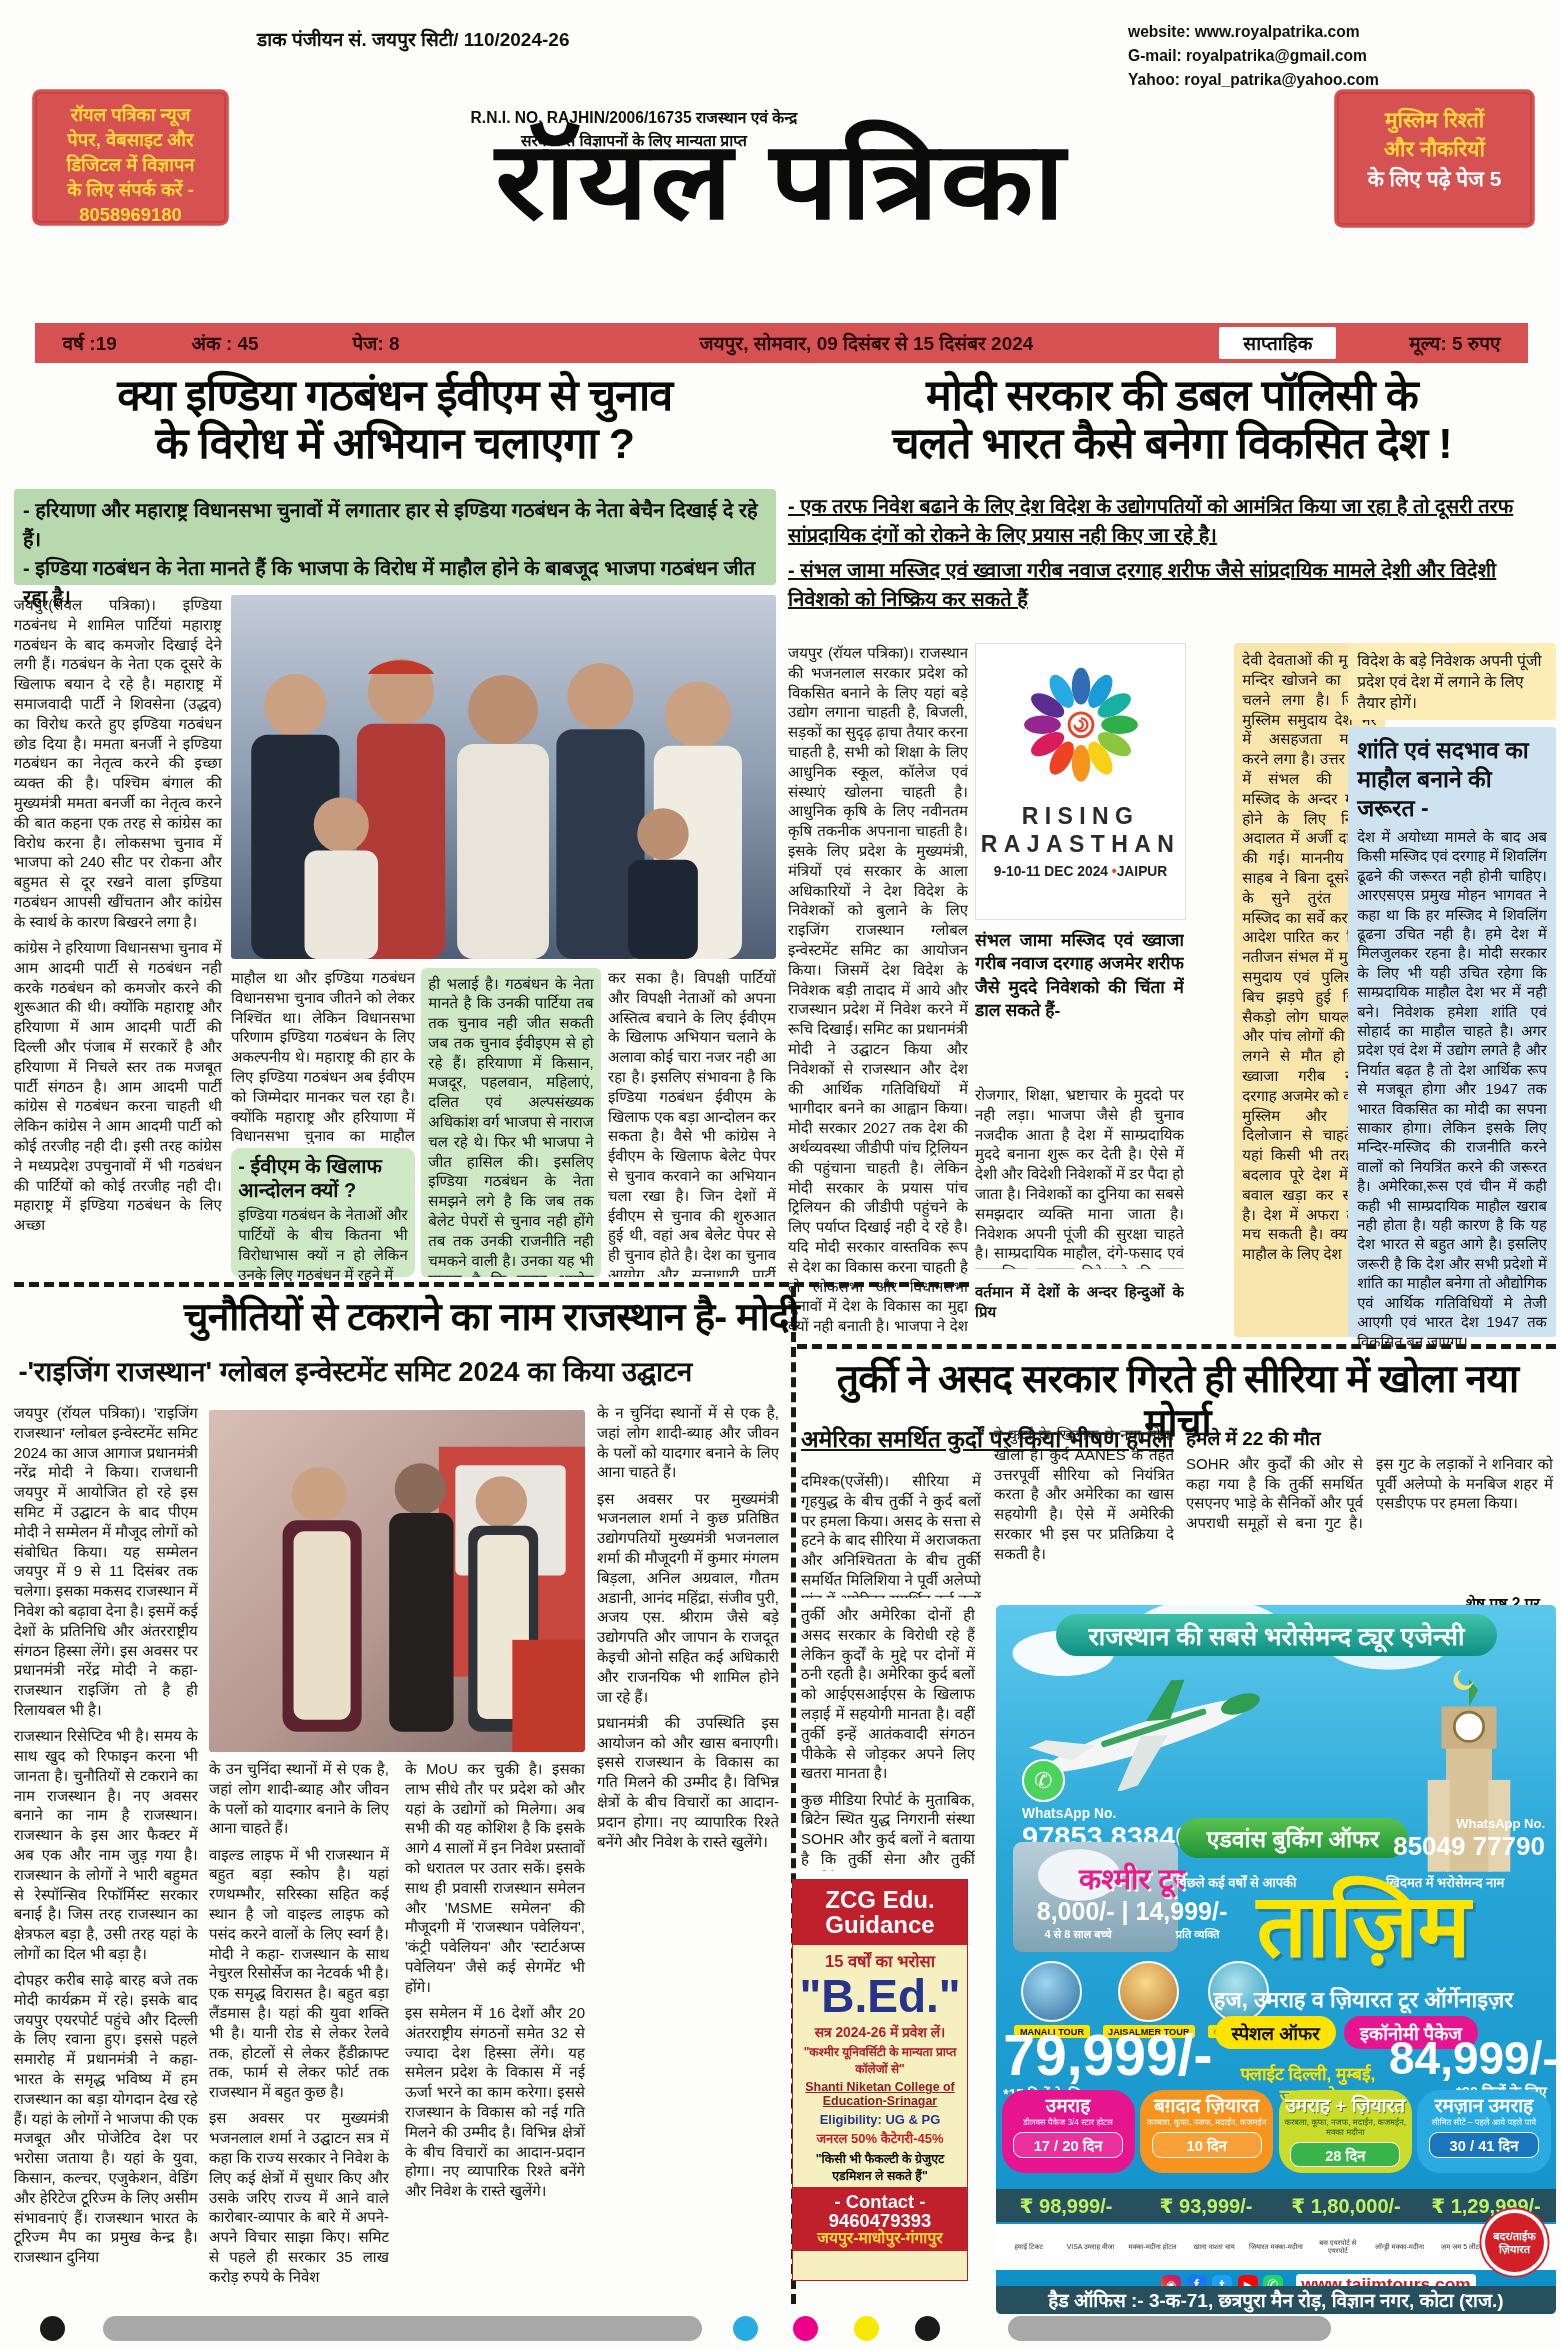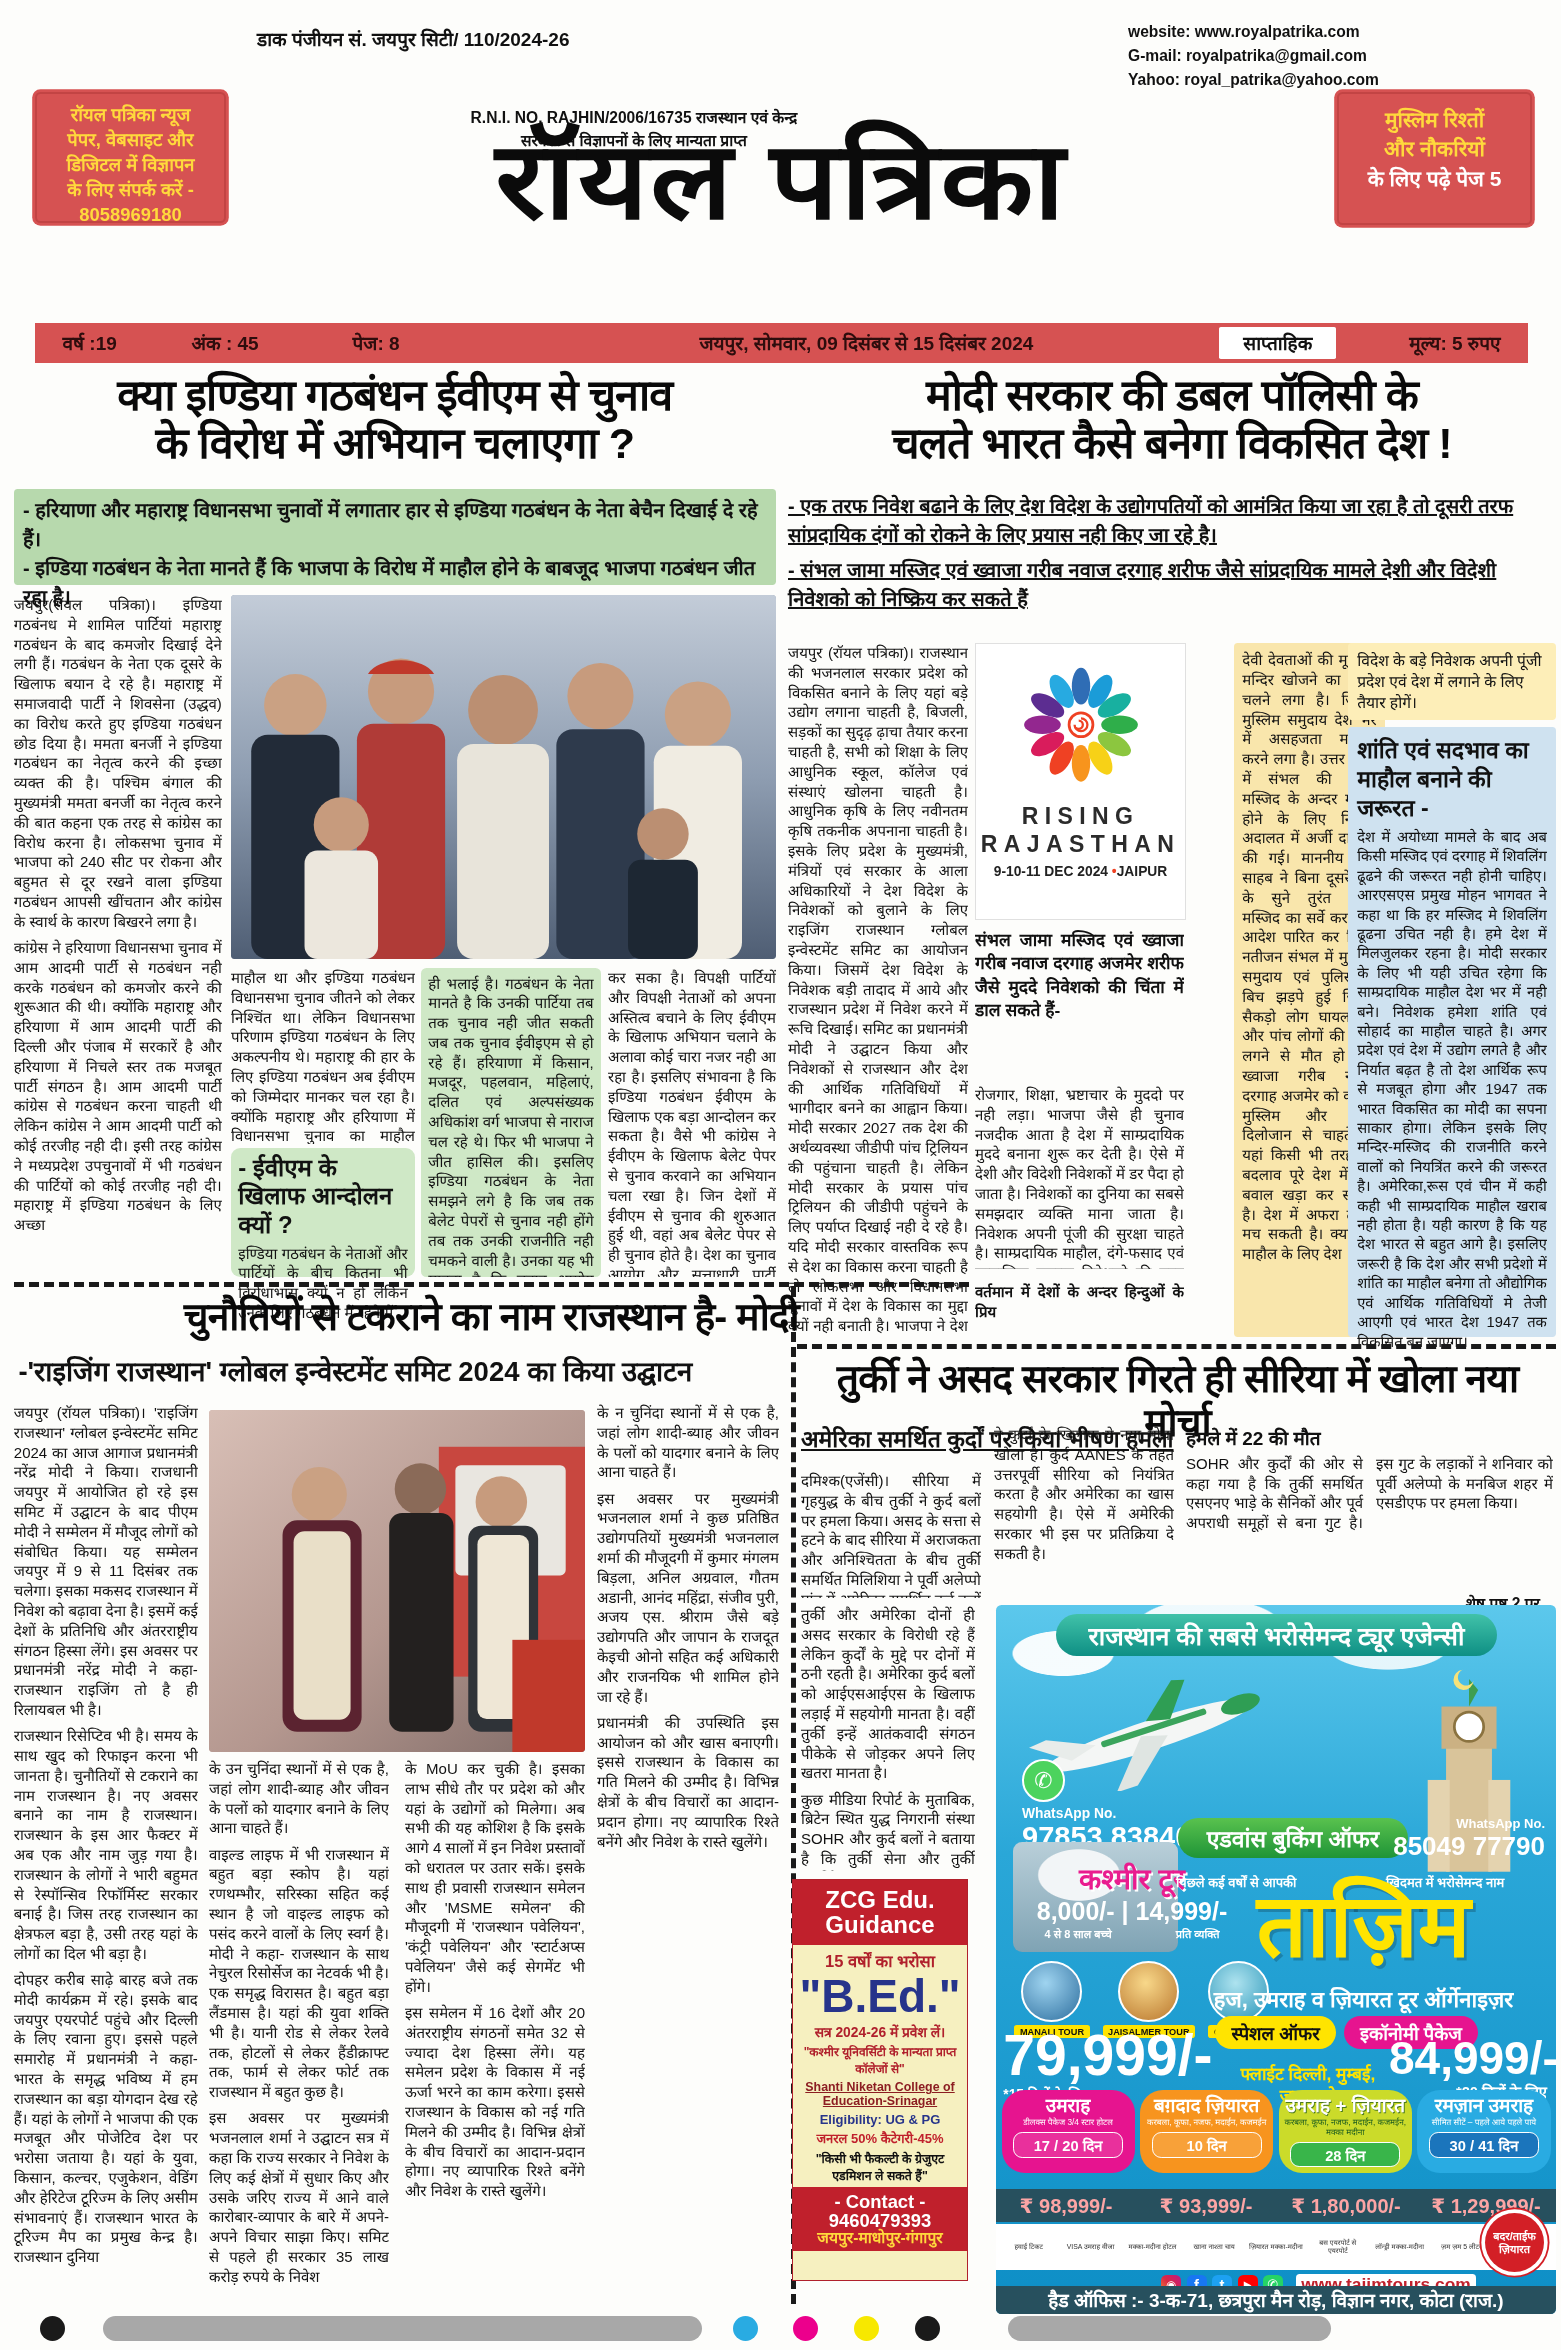--- a/index.html
+++ b/index.html
@@ -27,21 +27,21 @@
   .photo{border-radius:3.7px;overflow:hidden;}
   
   .ad{background:linear-gradient(180deg,#5cc8ec 0%,#2aa7d8 35%,#0d8ec6 100%);border-radius:5.5px;overflow:hidden;}
   .pill{border-radius:37px;display:flex;align-items:center;justify-content:center;font-weight:bold;}
   .teal{background:linear-gradient(180deg,#41c2a9,#0e8f84);color:#fff;}
   .greenpill{background:linear-gradient(180deg,#59c24e,#1f9437);color:#fff;}
   .pkg{border-radius:23px;color:#fff;text-align:center;padding:5.5px 3.7px;box-sizing:border-box;}
   .pkg .t{font-weight:900;font-size:19px;line-height:1.05;}
   .pkg .s{font-size:8.3px;line-height:1.15;margin-top:2.8px;}
   .pkg .d{margin:4.6px auto 0;border:1.8px solid #fff;border-radius:9.2px;font-weight:bold;font-size:14.7px;width:86%;padding:1.8px 0;background:rgba(255,255,255,.12);}
-  .pricestrip{background:#27505e;color:#fca5a5;display:flex;font-weight:900;font-size:20px;align-items:center;}
+  .pricestrip{background:#27505e;color:#bef264;display:flex;font-weight:900;font-size:20px;align-items:center;}
   .pricestrip div{flex:1;text-align:center;}
   .svcrow{background:#fff;display:flex;align-items:center;gap:3.7px;padding:1.8px 3.7px;box-sizing:border-box;}
   .svc{flex:1;text-align:center;font-size:6.9px;line-height:1.1;color:#333;}
   .badge{background:#d31f26;color:#fff;border-radius:50%;display:flex;align-items:center;justify-content:center;
          text-align:center;font-weight:bold;font-size:11px;line-height:1.15;box-shadow:0 0 0 3.7px #fff,0 0 0 5.5px #d31f26;}
   .office{background:#27505e;color:#fff;font-weight:900;display:flex;align-items:center;justify-content:center;}
   .zcg{background:#f6f0c0;border:1.8px solid #b0202c;}
   .zcg-h{background:#c0202c;color:#fff;font-weight:900;text-align:center;line-height:1.05;}
   .mark{border-radius:13px;background:#a8a8a8;}
   .dot{border-radius:50%;width:25px;height:25px;}
@@ -132,21 +132,21 @@
           <rect x="432" y="288" width="76" height="108" rx="14" fill="#1d2733"></rect>
       </g>
     </svg>
   </div>
 
   <div class="abs col" style="left:231px;top:968px;width:184px;height:176px;">
       <p>माहौल था और इण्डिया गठबंधन विधानसभा चुनाव जीतने को लेकर निश्चिंत था। लेकिन विधानसभा परिणाम इण्डिया गठबंधन के लिए अकल्पनीय थे। महाराष्ट्र की हार के लिए इण्डिया गठबंधन अब ईवीएम को जिम्मेदार मानकर चल रहा है। क्योंकि महाराष्ट्र और हरियाणा में विधानसभा चुनाव का माहौल भाजपा के खिलाफ था, फिर भी दोनो राज्यों में भाजपा ने अप्रत्याशित जीत हासिल की थी।</p>
     </div>
 
   <div class="abs greenbox" style="left:231px;top:1148px;width:184px;height:129px;padding:5.5px 7.3px;box-sizing:border-box;">
-    <div class="bold" style="font-size:24px;line-height:1.2;margin-bottom:3.7px;">- ईवीएम के खिलाफ आन्दोलन क्यों ?</div>
+    <div class="bold" style="font-size:20px;line-height:1.2;margin-bottom:3.7px;">- ईवीएम के खिलाफ आन्दोलन क्यों ?</div>
     <div class="col" style="position:static;">
         <p>इण्डिया गठबंधन के नेताओं और पार्टियों के बीच कितना भी विरोधाभास क्यों न हो लेकिन उनके लिए गठबंधन में रहने में</p>
       </div>
   </div>
 
   <div class="abs col greenbox" style="left:421px;top:968px;width:180px;height:309px;padding:5.5px 7.3px;box-sizing:border-box;border-radius:5.5px;">
       <p>ही भलाई है। गठबंधन के नेता मानते है कि उनकी पार्टिया तब तक चुनाव नही जीत सकती जब तक चुनाव ईवीइएम से हो रहे हैं। हरियाणा में किसान, मजदूर, पहलवान, महिलाएं, दलित एवं अल्पसंख्यक अधिकांश वर्ग भाजपा से नाराज चल रहे थे। फिर भी भाजपा ने जीत हासिल की। इसलिए इण्डिया गठबंधन के नेता समझने लगे है कि जब तक बेलेट पेपरों से चुनाव नही होंगे तब तक उनकी राजनीति नही चमकने वाली है। उनका यह भी मानना है कि चुनाव आयोग सत्तापक्ष के लिए एक तरफा काम कर रहा है। सैकड़ों शिकायतों के बाद भी चुनाव आयोग निष्पक्ष चुनाव नही करवा</p>
     </div>
   <div class="abs col" style="left:608px;top:968px;width:168px;height:309px;">
       <p>कर सका है। विपक्षी पार्टियों और विपक्षी नेताओं को अपना अस्तित्व बचाने के लिए ईवीएम के खिलाफ अभियान चलाने के अलावा कोई चारा नजर नही आ रहा है। इसलिए संभावना है कि इण्डिया गठबंधन ईवीएम के खिलाफ एक बड़ा आन्दोलन कर सकता है। वैसे भी कांग्रेस ने ईवीएम के खिलाफ बेलेट पेपर से चुनाव करवाने का अभियान चला रखा है। जिन देशों में ईवीएम से चुनाव की शुरुआत हुई थी, वहां अब बेलेट पेपर से ही चुनाव होते है। देश का चुनाव आयोग और सत्ताधारी पार्टी ईवीएम से ही चुनाव करवाना चाहती है। यही कारण है कि निकट भविष्य में पक्ष एवं विपक्ष पार्टियों में टकराव देखने को मिल सकता है।</p>

